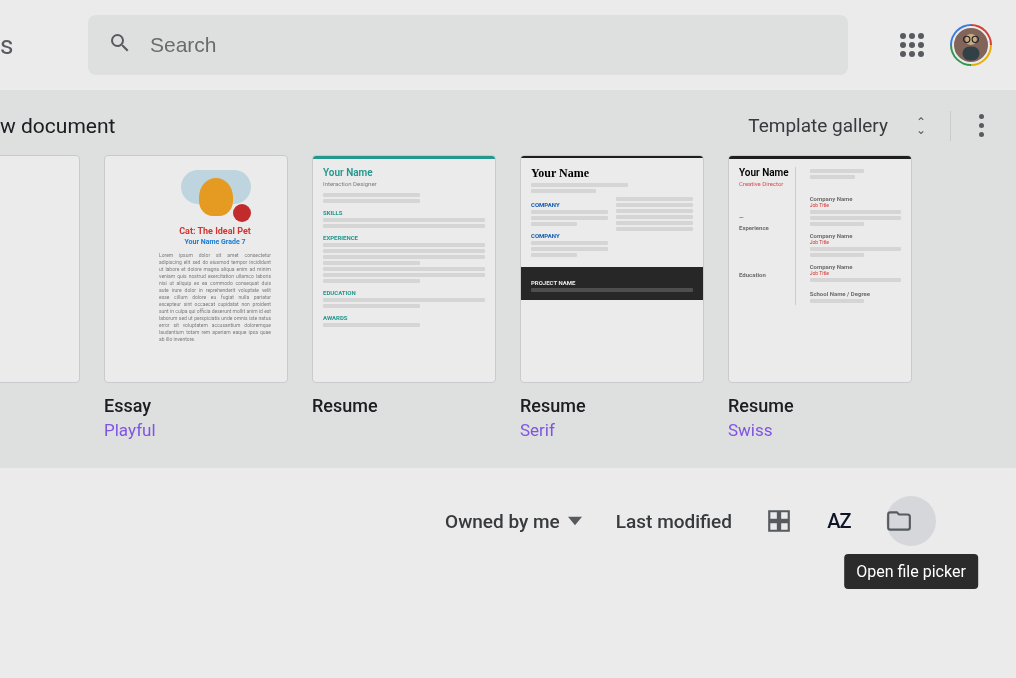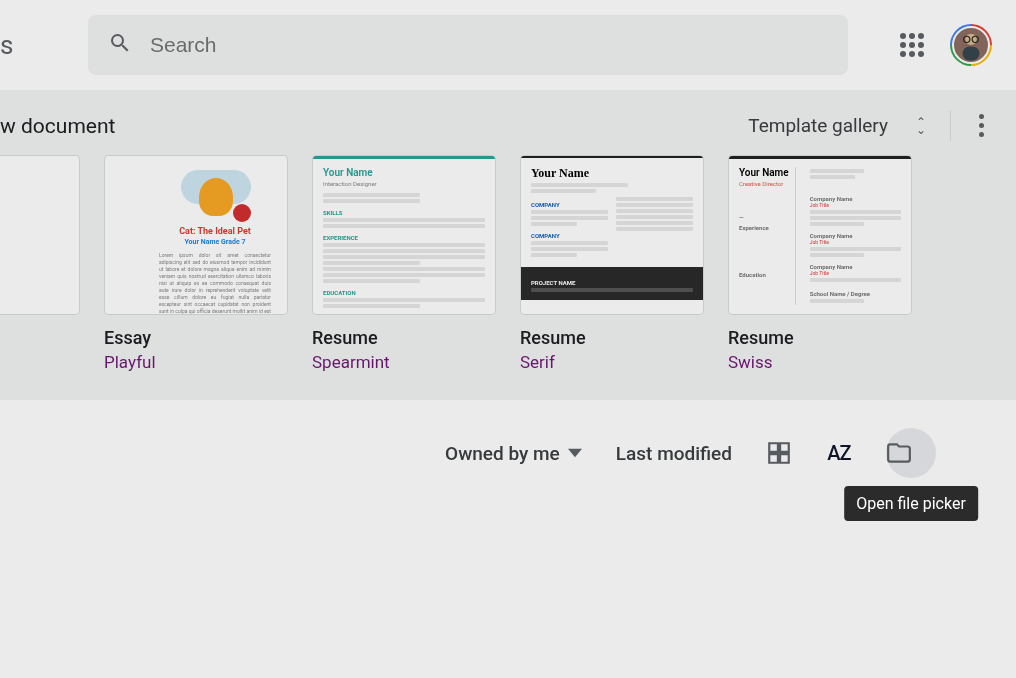--- a/index.html
+++ b/index.html
@@ -126,33 +126,33 @@
     gap: 24px;
     padding-left: 0;
     margin-left: -40px;
   }
   .template-card {
     width: 184px;
     cursor:pointer;
   }
   .template-card:first-child { width: 120px; }
   .thumb {
-    height: 160px;
+    height: 228px;
     background:#fff;
     border:1px solid #dadce0;
     border-radius:4px;
     overflow:hidden;
     position:relative;
     padding:10px;
     font-size:6px;
     color:#777;
   }
   .template-card:first-child .thumb { border-radius: 0 4px 4px 0; }
   .t-title { font-size:18px; color:#202124; margin-top:12px; font-weight:500;}
-  .t-sub { font-size:17px; color:#701a75; margin-top:4px;}
+  .t-sub { font-size:17px; color:#8b5cf6; margin-top:4px;}
 
   
   .essay-thumb { text-align:center;padding-left:48px; }
   .essay-thumb .cat {
     width:60px; height:50px; margin: 6px auto 4px;
     position:relative;
   }
   .essay-thumb .cloud {
     position:absolute; left:-4px; top:-2px; width:70px; height:34px;
     background:#cfe8f3; border-radius:20px;
@@ -332,21 +332,20 @@
         <div class="line"></div>
           <div class="line"></div>
           <div class="line short"></div>
         <div class="sec">Education</div>
         <div class="line"></div>
           <div class="line short"></div>
         <div class="sec">Awards</div>
         <div class="line short"></div>
       </div>
       <div class="t-title">Resume</div>
-      <div class="t-sub">Spearmint</div>
     </div>
 
     <div class="template-card">
       <div class="thumb resume-thumb serif">
         <div class="topbar"></div>
         <h5>Your Name</h5>
         <div class="line short"></div>
           <div class="line short" style="width:40%"></div>
         <div class="cols">
           <div class="col">

